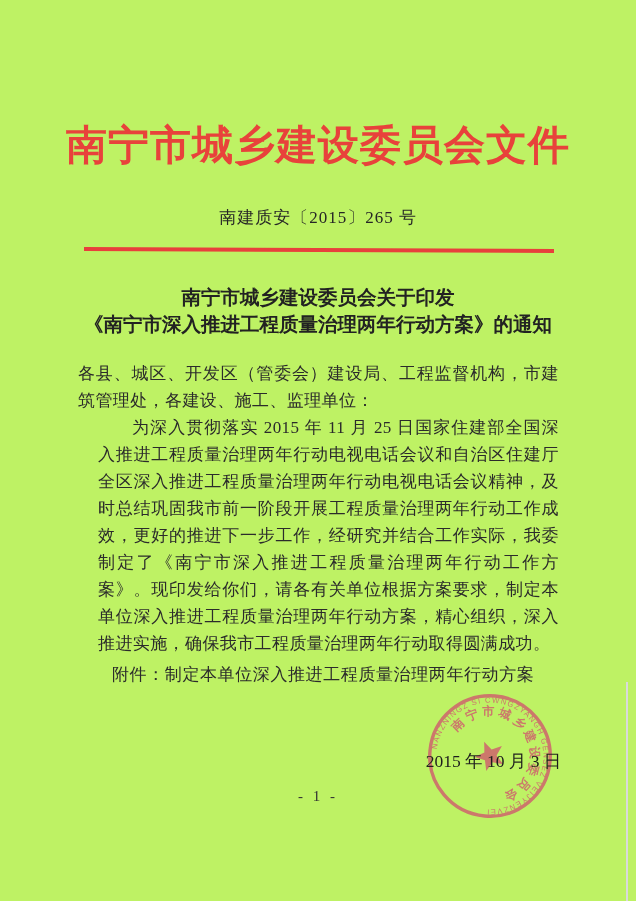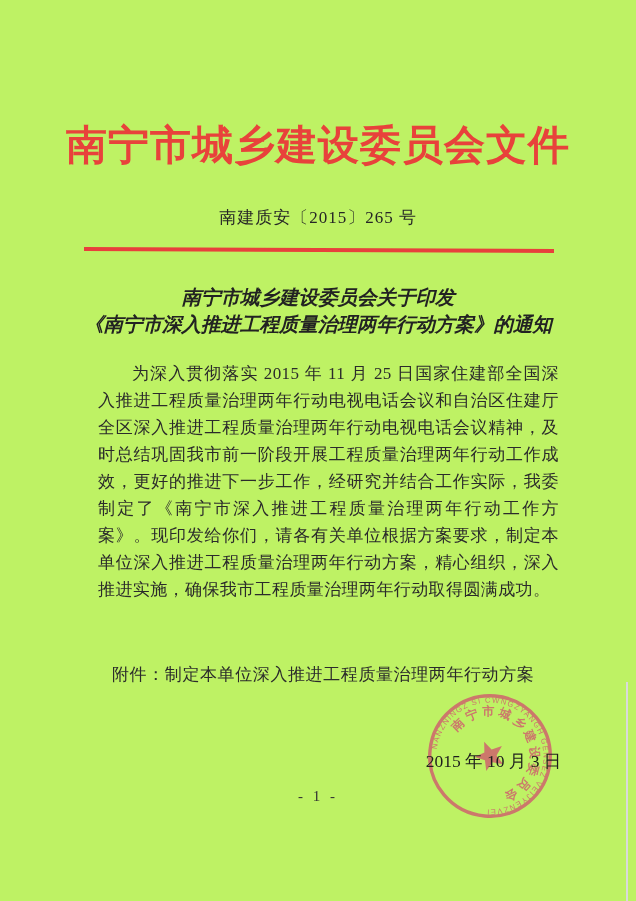--- a/index.html
+++ b/index.html
@@ -35,21 +35,20 @@
     width: 470px; height: 4px;
     background: #e8403c;
     transform: rotate(0.25deg);
   }
   .doc-title {
     position: absolute; top: 284px; left: 0; width: 100%;
     text-align: center;
     font-size: 19.5px; font-weight: bold;
     color: #222222;
     line-height: 27px;
-    font-style: italic;
   }
   .body-block {
     position: absolute; top: 360px; left: 78px; width: 481px;
     font-size: 17px;
     line-height: 27px;
     text-align: justify;
     color: #2b2b2b;
     letter-spacing: 0.4px;
   }
   .body-block p.indented { text-indent: 2em; margin-left: 20px; }
@@ -96,20 +95,21 @@
   <div class="doc-number">南建质安〔2015〕265 号</div>
 
   <div class="red-line"></div>
 
   <div class="doc-title">
     <div>南宁市城乡建设委员会关于印发</div>
     <div>《南宁市深入推进工程质量治理两年行动方案》的通知</div>
   </div>
 
   <div class="body-block">
+    <p>各县、城区、开发区（管委会）建设局、工程监督机构，市建筑管理处，各建设、施工、监理单位：</p>
     <p class="indented">为深入贯彻落实 2015 年 11 月 25 日国家住建部全国深入推进工程质量治理两年行动电视电话会议和自治区住建厅全区深入推进工程质量治理两年行动电视电话会议精神，及时总结巩固我市前一阶段开展工程质量治理两年行动工作成效，更好的推进下一步工作，经研究并结合工作实际，我委制定了《南宁市深入推进工程质量治理两年行动工作方案》。现印发给你们，请各有关单位根据方案要求，制定本单位深入推进工程质量治理两年行动方案，精心组织，深入推进实施，确保我市工程质量治理两年行动取得圆满成功。</p>
   </div>
 
   <div class="attachment-line">附件：制定本单位深入推进工程质量治理两年行动方案</div>
 
   <svg class="seal" viewBox="0 0 140 140">
     <defs>
       <path id="arc-latin" d="M 31.1,108.9 A 55 55 0 1 1 108.9,108.9" fill="none"></path>
       <path id="arc-cn" d="M 30.5,84.4 A 42 42 0 1 1 109.5,84.4" fill="none"></path>
     </defs>

